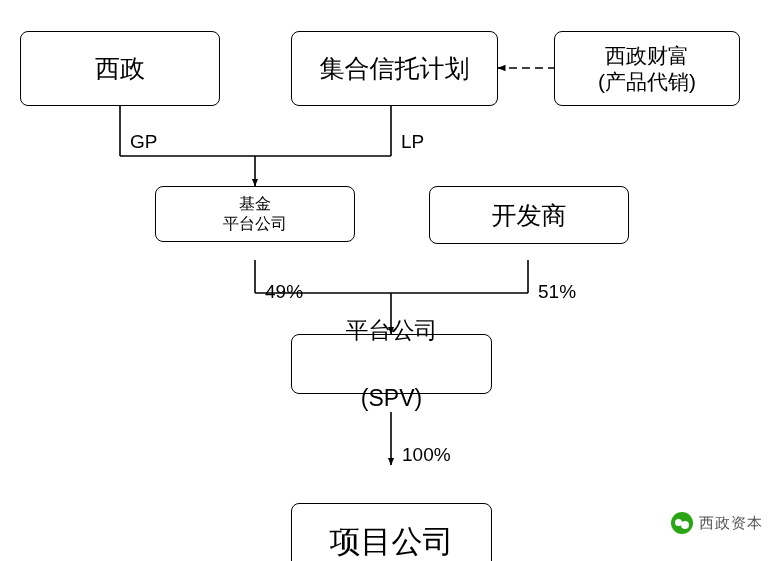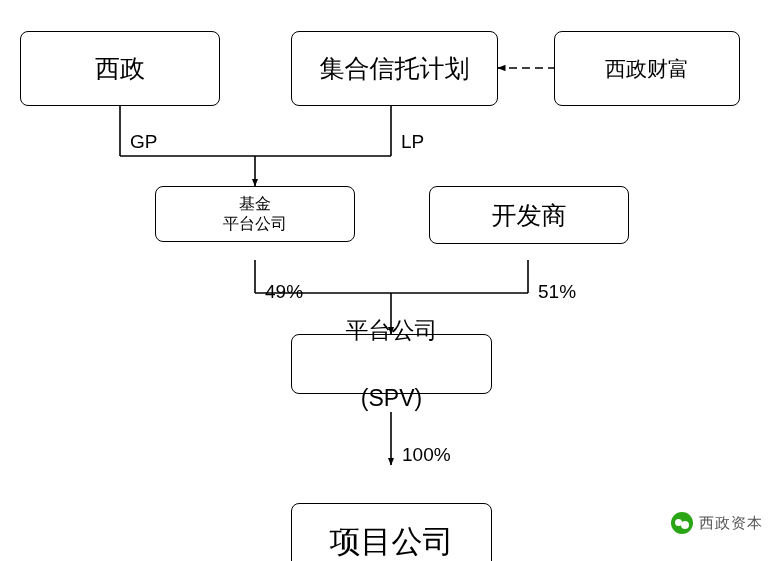--- a/index.html
+++ b/index.html
@@ -129,20 +129,21 @@
   <div class="node" style="left:20px; top:31px; width:200px; height:75px; font-size:25px;">
     <span class="line1">西政</span>
   </div>
 
   <div class="node" style="left:291px; top:31px; width:207px; height:75px; font-size:25px;">
     <span class="line1">集合信托计划</span>
   </div>
 
   <div class="node" style="left:554px; top:31px; width:186px; height:75px; font-size:21px;">
     <span class="line1">西政财富</span>
+    <span class="line2">(产品代销)</span>
   </div>
 
   <div class="node" style="left:155px; top:186px; width:200px; height:56px; font-size:16px;">
     <span class="line1">基金</span>
     <span class="line2">平台公司</span>
   </div>
 
   <div class="node" style="left:429px; top:186px; width:200px; height:58px; font-size:25px;">
     <span class="line1">开发商</span>
   </div>

